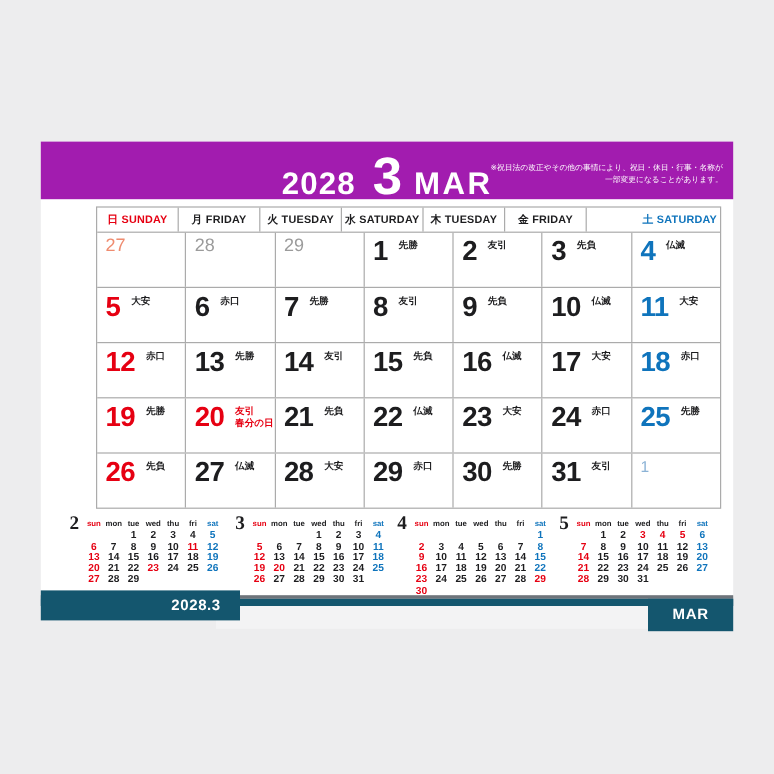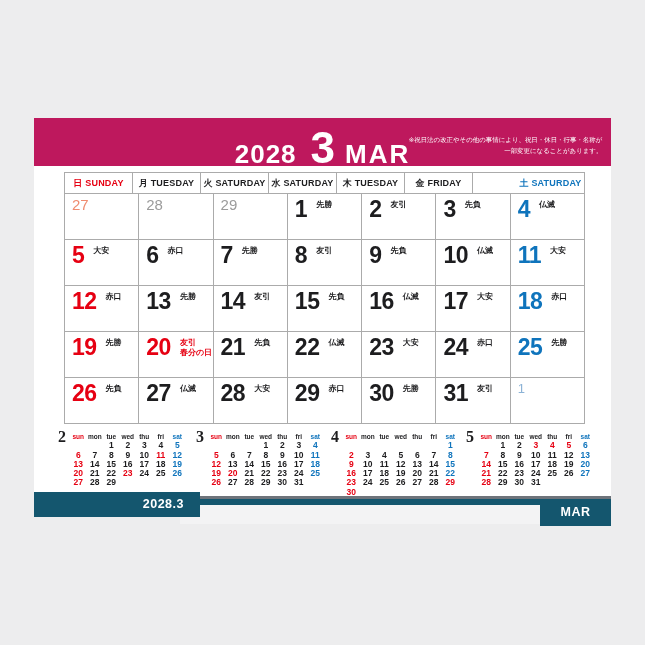--- a/index.html
+++ b/index.html
@@ -1,27 +1,27 @@
 <!DOCTYPE html>
 <html><head>
 <meta charset="utf-8">
 <style>
   html,body{margin:0;padding:0;}
   .page{position:relative;width:645px;height:645px;background:#ededee;overflow:hidden;
         font-family:"Liberation Sans","DejaVu Sans",sans-serif;}
   .card{position:absolute;left:34px;top:118px;width:577px;height:379px;background:#ffffff;}
-  .card-header{position:absolute;left:0;top:0;width:100%;height:48px;background:#be185d;}
+  .card-header{position:absolute;left:0;top:0;width:100%;height:48px;background:#a21caf;}
   .title{position:absolute;left:0;top:5px;width:100%;text-align:center;color:#fff;white-space:nowrap;}
   .t-year{font-size:26px;font-weight:bold;letter-spacing:1px;vertical-align:baseline;}
   .t-num{font-size:44px;font-weight:bold;margin:0 10px 0 14px;vertical-align:baseline;}
   .t-abbr{font-size:26px;font-weight:bold;letter-spacing:2px;vertical-align:baseline;}
   .note{position:absolute;right:9px;top:18px;color:#fff;font-size:7px;line-height:1.55;
         text-align:right;transform:scale(.92);transform-origin:right top;}
   
-  .grid{position:absolute;left:30px;top:54px;width:519px;border:1px solid #ababab;background:#fff;}
+  .grid{position:absolute;left:46px;top:54px;width:519px;border:1px solid #ababab;background:#fff;}
   .whrow{display:flex;height:20px;border-bottom:1px solid #ababab;}
   .wcell{flex:1;border-right:1px solid #ababab;display:flex;align-items:center;justify-content:center;
          font-size:9px;font-weight:bold;color:#1d1d1f;letter-spacing:0.2px;}
   .wcell:last-child{border-right:none;margin-left:44px;}
   .wcell.sun{color:#e60012;} .wcell.sat{color:#0f74bc;}
   .wrow{display:flex;height:45px;border-bottom:1px solid #ababab;}
   .wrow:last-child{border-bottom:none;}
   .dcell{flex:1;border-right:1px solid #ababab;display:flex;align-items:flex-start;padding:4px 0 0 7px;box-sizing:border-box;}
   .dcell:last-child{border-right:none;}
   .num{font-size:23px;font-weight:bold;line-height:1;letter-spacing:-0.5px;color:#1d1d1f;}
@@ -62,22 +62,22 @@
         <span class="t-year">2028</span><span class="t-num">3</span><span class="t-abbr">MAR</span>
       </div>
       <div class="note">
         <div>※祝日法の改正やその他の事情により、祝日・休日・行事・名称が</div>
         <div>一部変更になることがあります。</div>
       </div>
     </div>
     <div class="grid">
       <div class="whrow">
           <div class="wcell sun">日 SUNDAY</div>
-          <div class="wcell wk">月 TUESDAY</div>
-          <div class="wcell wk">火 SATURDAY</div>
+          <div class="wcell wk">月 FRIDAY</div>
+          <div class="wcell wk">火 TUESDAY</div>
           <div class="wcell wk">水 SATURDAY</div>
           <div class="wcell wk">木 TUESDAY</div>
           <div class="wcell wk">金 FRIDAY</div>
           <div class="wcell sat">土 SATURDAY</div>
         </div>
       <div>
           <div class="wrow">
             <div class="dcell prev-sun">
               <span class="num">27</span>
             </div>

